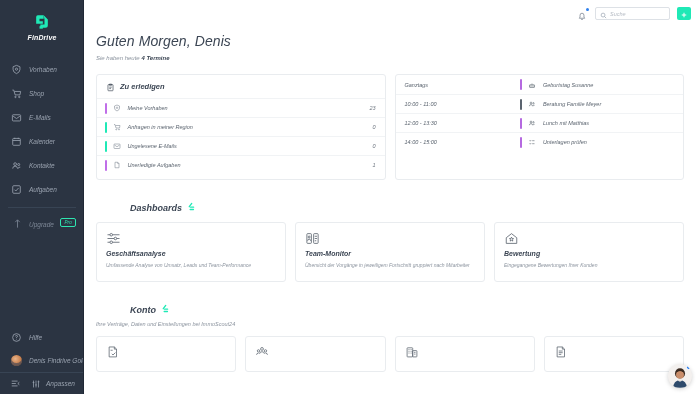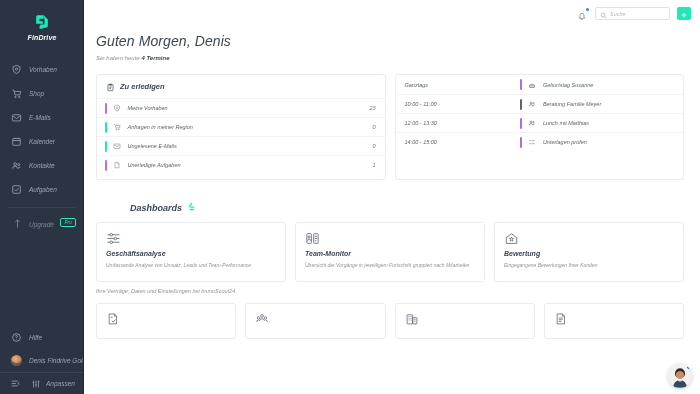--- a/index.html
+++ b/index.html
@@ -533,20 +533,30 @@
             <svg width="15" height="15" viewBox="0 0 20 20" fill="none" stroke="#5b646f" stroke-width="1.1">
               <path d="M3 9 L10 3.5 L17 9 V16.5 H3 Z"></path>
               <path d="M10 8.2 L10.8 10 L12.7 10.2 L11.3 11.5 L11.7 13.4 L10 12.4 L8.3 13.4 L8.7 11.5 L7.3 10.2 L9.2 10 Z"></path>
             </svg>
           </span>
           <div class="tile-title">Bewertung</div>
           <div class="tile-desc">Eingegangene Bewertungen Ihrer Kunden</div>
         </div>
       </div>
 
+      <div class="section-head">
+        <span class="section-title">Konto</span>
+        <span class="spark">
+          <svg width="13" height="13" viewBox="0 0 16 16" fill="none" stroke="#1fe9b6" stroke-width="1.7" stroke-linecap="round">
+            <path d="M9.5 3 L6.5 7"></path>
+              <path d="M11.8 7.6 L8.2 7.6"></path>
+              <path d="M11.6 10.4 L7.6 10.4"></path>
+          </svg>
+        </span>
+      </div>
       <div class="section-sub">Ihre Verträge, Daten und Einstellungen bei ImmoScout24</div>
 
       <div class="tile-row">
         <div class="tile tile-small">
           <span class="tile-ico">
             <svg width="14" height="14" viewBox="0 0 20 20" fill="none" stroke="#5b646f" stroke-width="1.1">
               <path d="M4.5 2.8 H12 L15 5.8 V17 H4.5 Z"></path>
                 <path d="M11.9 2.9 V5.9 H14.9"></path>
               <path d="M6.5 7.5 H9.5"></path>
                 <path d="M8.3 12.6 L10 14.3 L13.5 10.8"></path>

